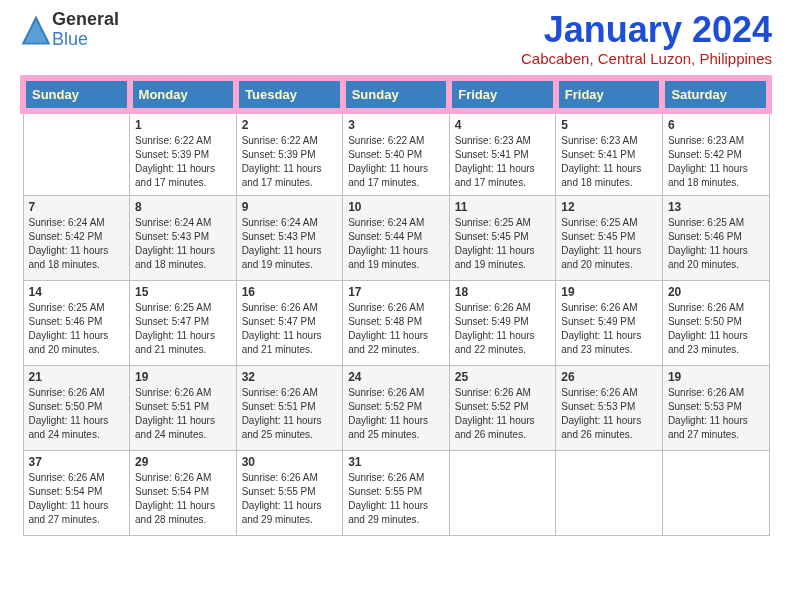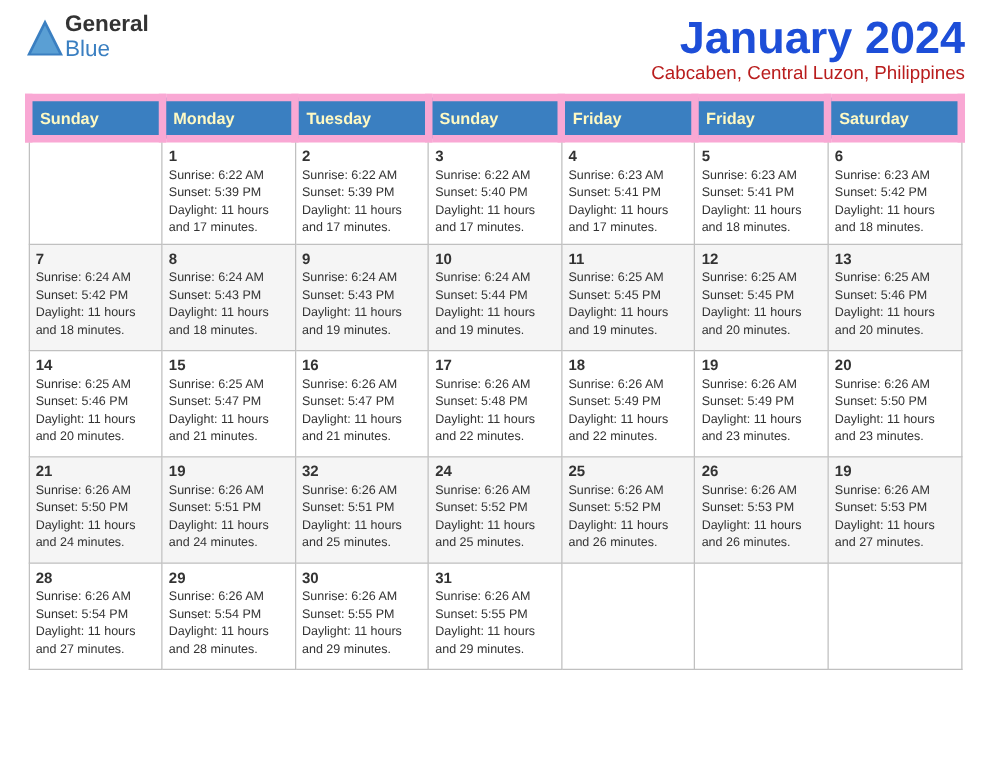--- a/index.html
+++ b/index.html
@@ -244,21 +244,21 @@
           <span class="day-num">26</span>
           <div class="cell-content">Sunrise: 6:26 AM<br>Sunset: 5:53 PM<br>Daylight: 11 hours and 26 minutes.</div>
         </td>
         <td>
           <span class="day-num">19</span>
           <div class="cell-content">Sunrise: 6:26 AM<br>Sunset: 5:53 PM<br>Daylight: 11 hours and 27 minutes.</div>
         </td>
       </tr>
       <tr>
         <td>
-          <span class="day-num">28</span>
+          <span class="day-num">37</span>
           <div class="cell-content">Sunrise: 6:26 AM<br>Sunset: 5:54 PM<br>Daylight: 11 hours and 27 minutes.</div>
         </td>
         <td>
           <span class="day-num">29</span>
           <div class="cell-content">Sunrise: 6:26 AM<br>Sunset: 5:54 PM<br>Daylight: 11 hours and 28 minutes.</div>
         </td>
         <td>
           <span class="day-num">30</span>
           <div class="cell-content">Sunrise: 6:26 AM<br>Sunset: 5:55 PM<br>Daylight: 11 hours and 29 minutes.</div>
         </td>

